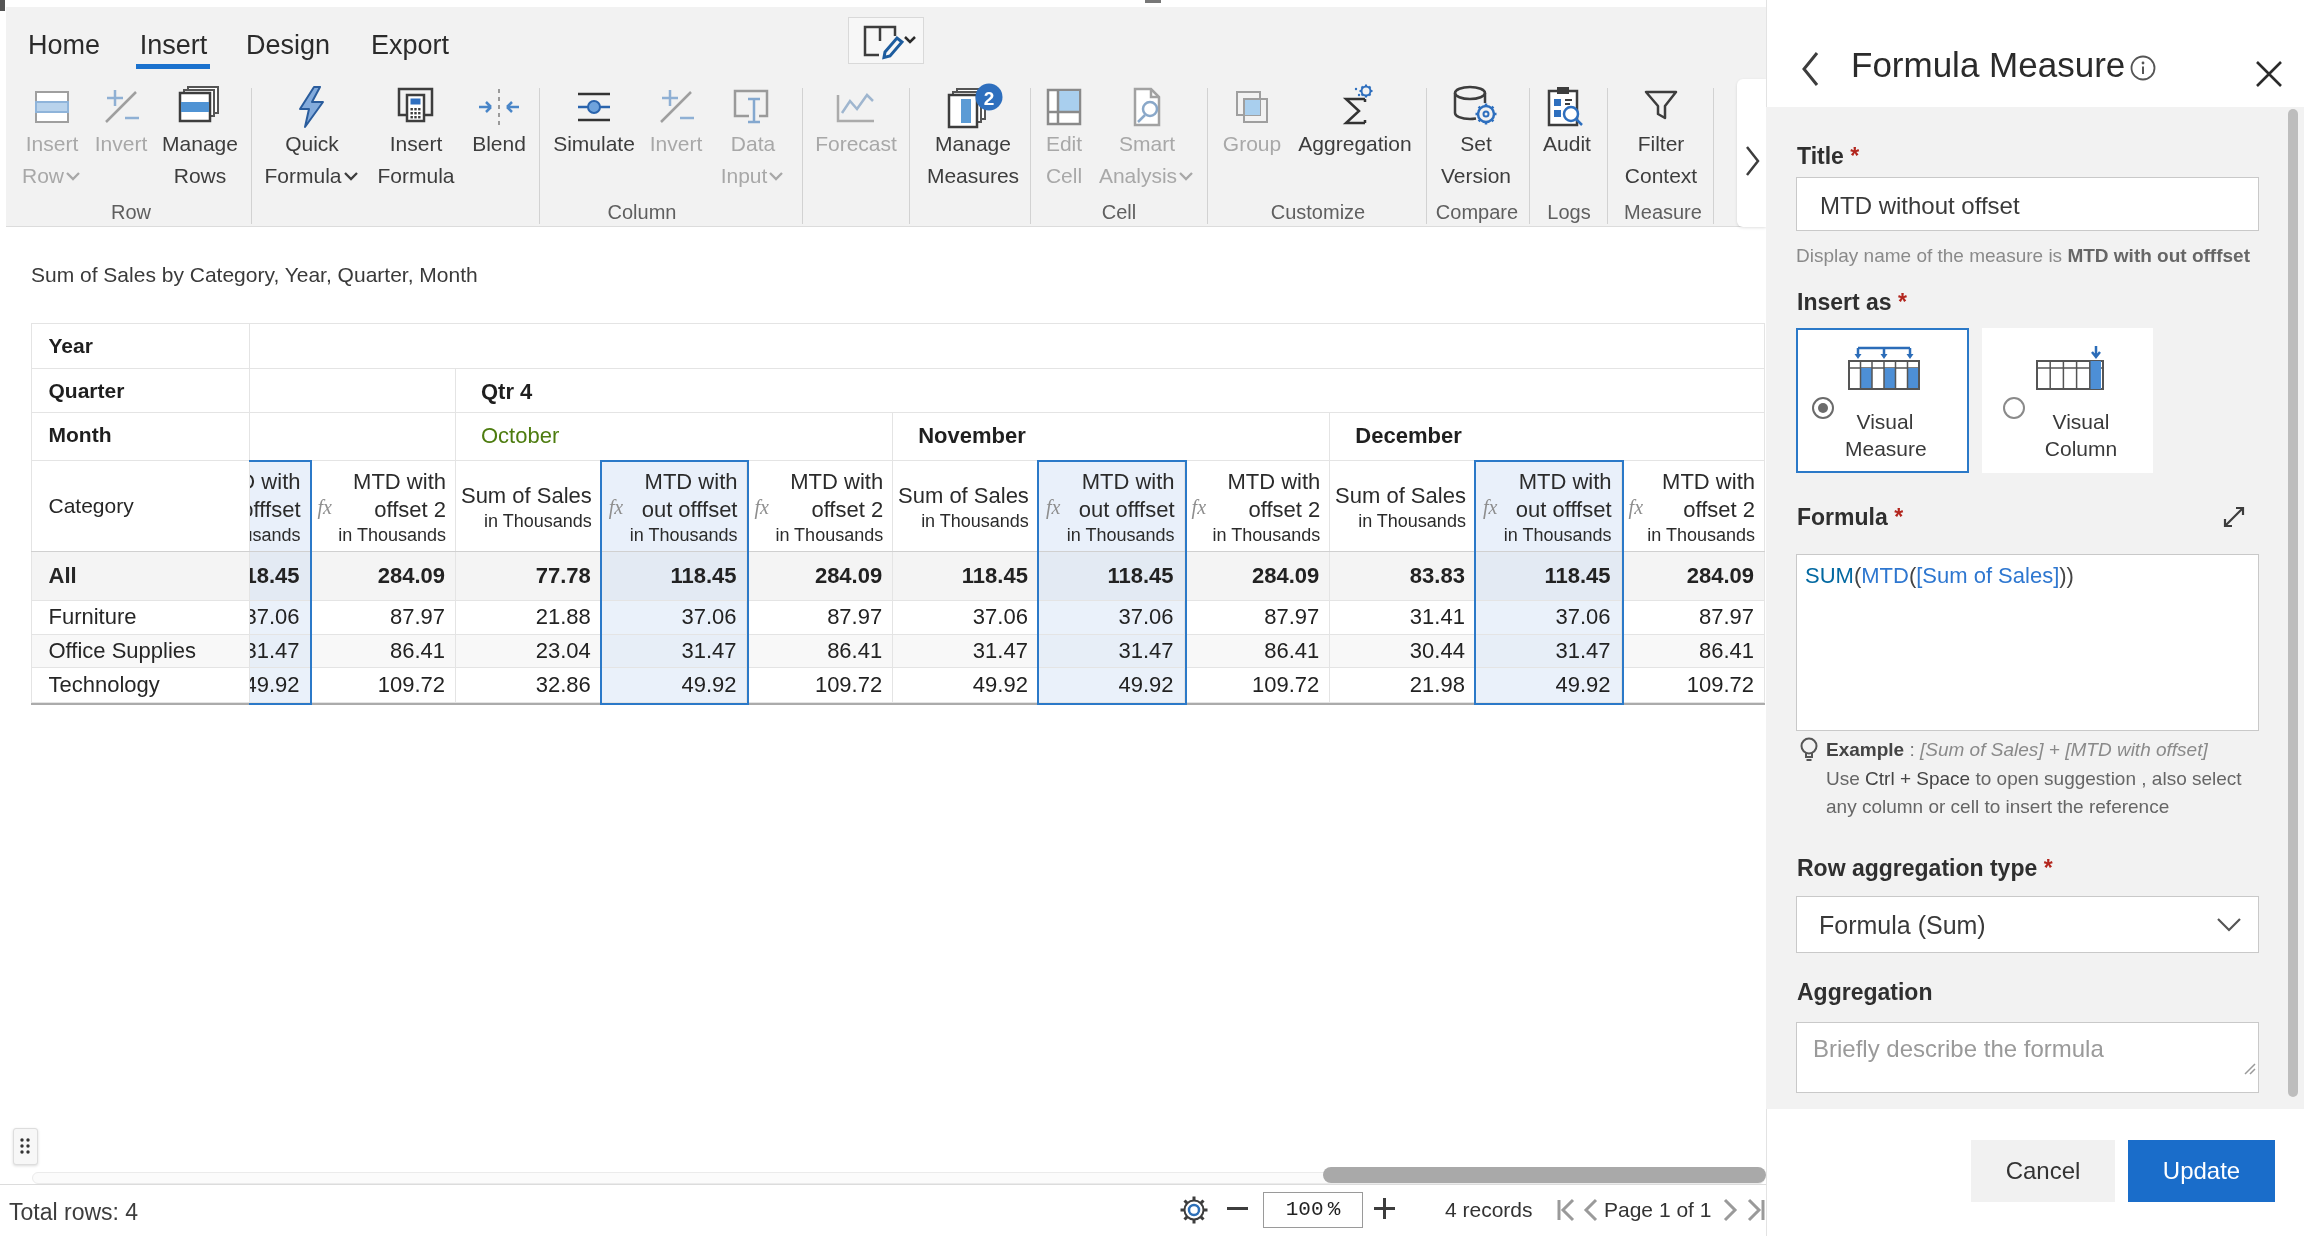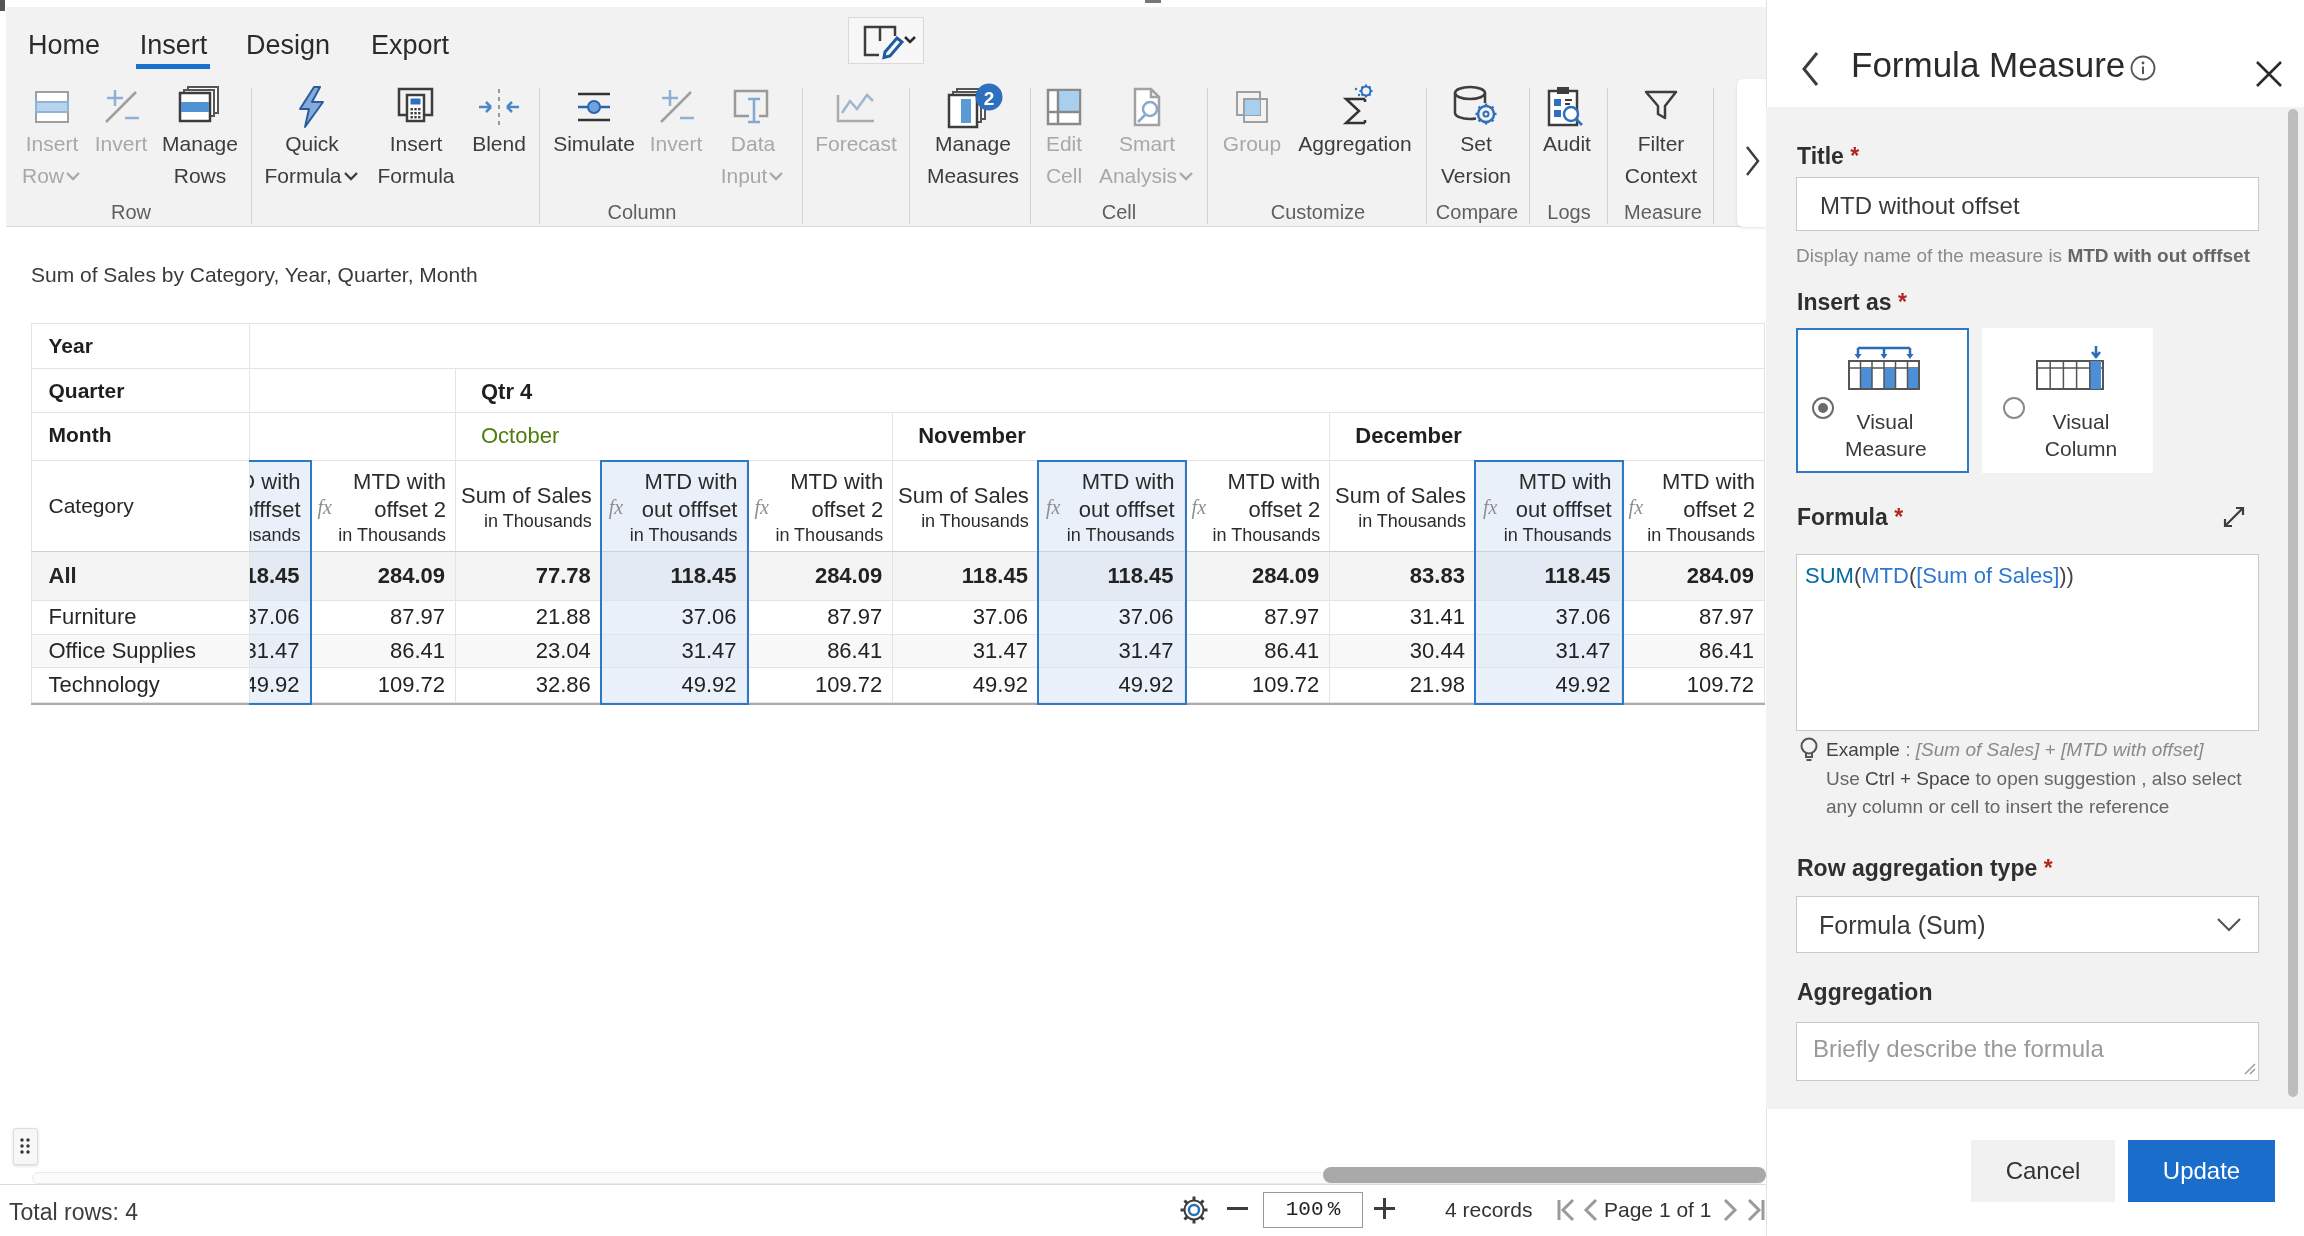--- a/index.html
+++ b/index.html
@@ -546,30 +546,30 @@
 <div class="a plab" style="left:1797px;top:504px">Formula <span class="req">*</span></div>
 <div class="a" style="left:2222px;top:505px"><svg width="24" height="24">
       <path d="M14 3 H21 V10 M21 3 L3 21 M3 14 V21 H10" fill="none" stroke="#3d3d3d" stroke-width="2.2"></path>
     </svg></div>
 <div class="pinput" style="left:1796px;top:554px;width:463px;height:177px"></div>
 <div class="a" style="left:1805px;top:563px;font-size:22px"><span style="color:#0369a1">SUM</span><span style="color:#444">(</span><span style="color:#2e77d0">MTD</span><span style="color:#444">(</span><span style="color:#2e77d0">[Sum of Sales]</span><span style="color:#444">))</span></div>
 <div class="a" style="left:1798px;top:736px"><svg width="22" height="30">
       <circle cx="11" cy="10" r="7.5" fill="none" stroke="#555" stroke-width="2"></circle>
       <path d="M8 17 V21 H14 V17 M8.5 24 H13.5" stroke="#555" stroke-width="2" fill="none"></path>
     </svg></div>
-<div class="a" style="left:1826px;top:739px;font-size:19px;color:#444;white-space:nowrap"><span style="font-weight:normal">Example</span><span style="color:#777"> : </span><span style="font-style:italic;color:#8a8a8a">[Sum of Sales] + [MTD with offset]</span></div>
+<div class="a" style="left:1826px;top:739px;font-size:19px;color:#444;white-space:nowrap"><span style="font-weight:bold">Example</span><span style="color:#777"> : </span><span style="font-style:italic;color:#8a8a8a">[Sum of Sales] + [MTD with offset]</span></div>
 <div class="a" style="left:1826px;top:768px;font-size:19px;color:#666;white-space:nowrap">Use <span style="font-weight:normal;color:#444">Ctrl + Space</span> to open suggestion , also select</div>
 <div class="a" style="left:1826px;top:796px;font-size:19px;color:#666;white-space:nowrap">any column or cell to insert the reference</div>
 <div class="a plab" style="left:1797px;top:855px">Row aggregation type <span class="req">*</span></div>
 <div class="pinput" style="left:1796px;top:896px;width:463px;height:57px">
     <div class="ptext" style="padding:14px 0 0 22px;font-size:25px">Formula (Sum)</div>
   </div>
 <div class="a" style="left:2216px;top:916px"><svg width="26" height="18">
       <path d="M2 3 L13 14 L24 3" fill="none" stroke="#555" stroke-width="2.2"></path>
     </svg></div>
 <div class="a plab" style="left:1797px;top:979px">Aggregation</div>
-<div class="pinput" style="left:1796px;top:1022px;width:463px;height:59px">
+<div class="pinput" style="left:1796px;top:1022px;width:463px;height:71px">
     <div class="ptext" style="padding:12px 0 0 16px;font-size:24px;color:#9a9a9a">Briefly describe the formula</div>
   </div>
 <div class="a" style="left:2243px;top:1062px"><svg width="14" height="14">
       <path d="M2 12 L12 2 M7 12 L12 7" stroke="#9a9a9a" stroke-width="1.5"></path>
     </svg></div>
 <div class="a" style="left:1971px;top:1140px;width:144px;height:62px;background:#f1f1f1;font-size:24px;color:#333;text-align:center;line-height:62px">Cancel</div>
 <div class="a" style="left:2128px;top:1140px;width:147px;height:62px;background:#1a6dca;font-size:24px;color:#fff;text-align:center;line-height:62px">Update</div>
 </body></html>

